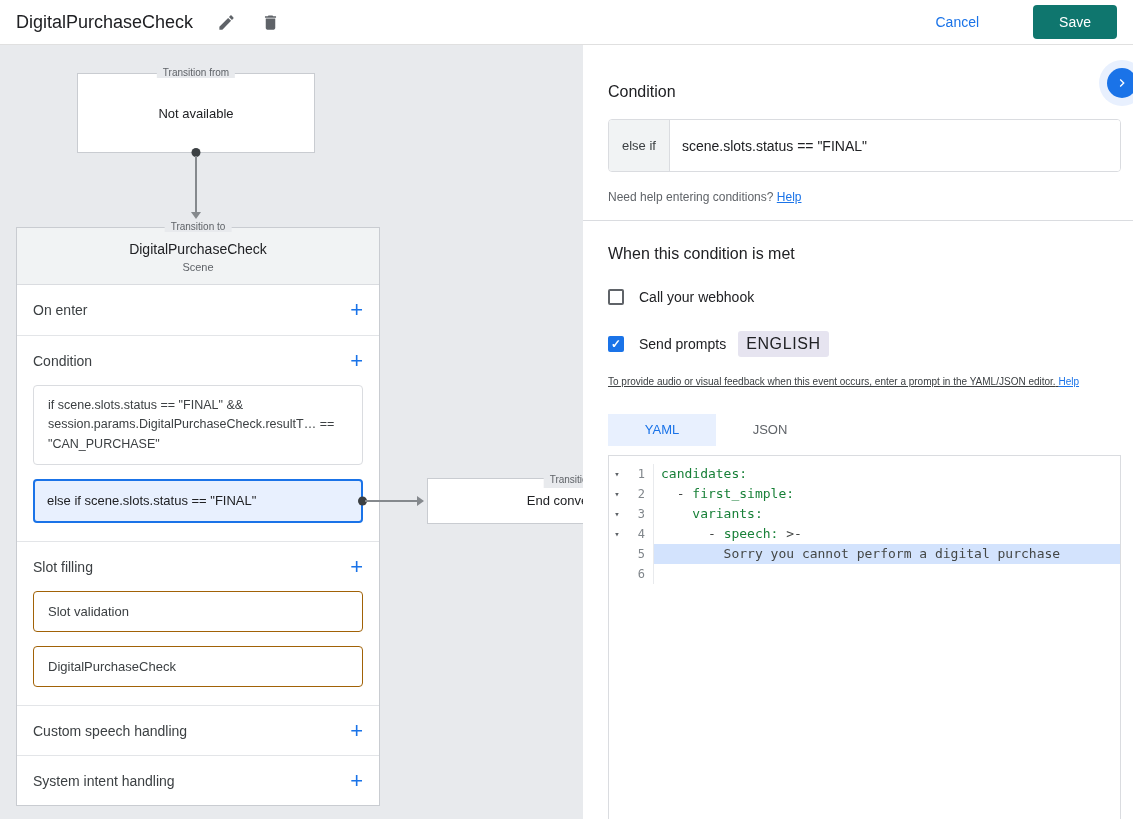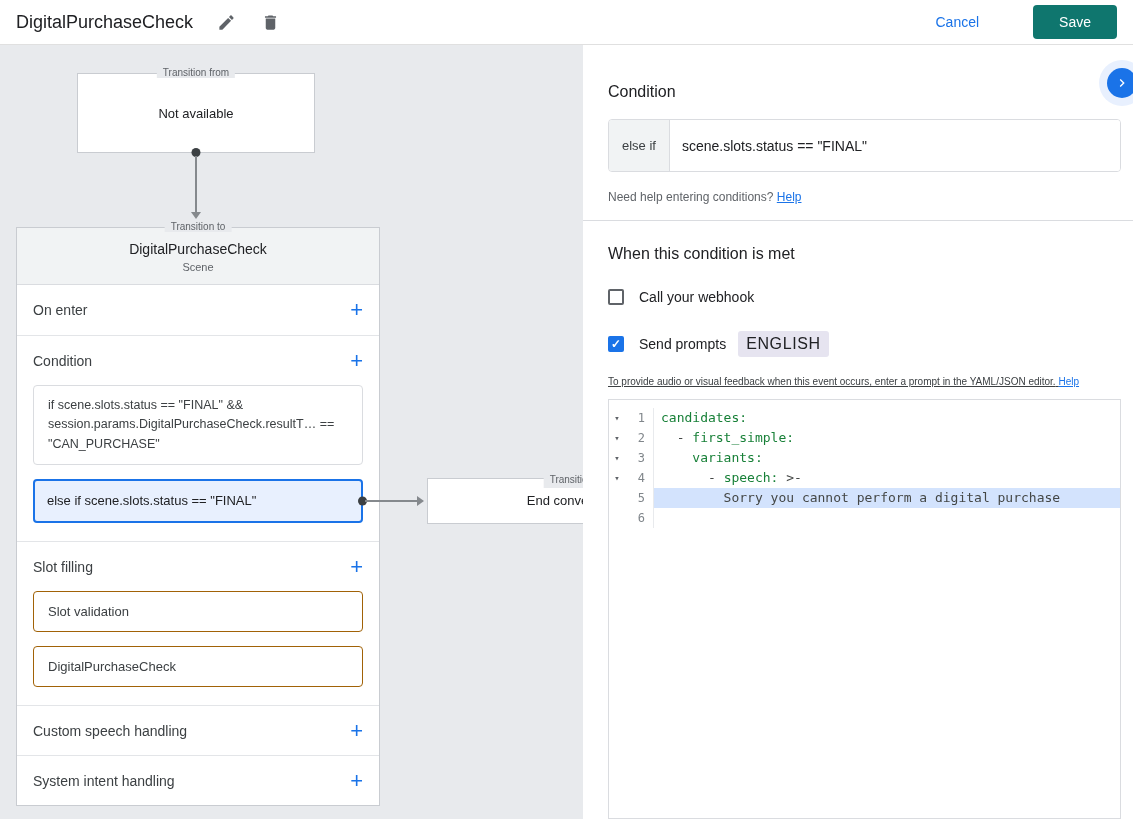--- a/index.html
+++ b/index.html
@@ -196,20 +196,24 @@
         </span>
       <span class="check-label">Send prompts</span>
       <span class="badge">ENGLISH</span>
     </div>
 
     <div class="hint">
       <span>To provide audio or visual feedback when this event occurs, enter a prompt in the YAML/JSON editor.</span>
       <a class="link">Help</a>
     </div>
 
+    <div class="tabs">
+      <div class="tab active">YAML</div>
+      <div class="tab">JSON</div>
+    </div>
 
     <div class="editor">
       <div class="ed-row">
         <span class="ed-fold">▾</span>
         <span class="ed-num">1</span>
         <span class="ed-code"><span class="tk-p"></span><span class="tk-k">candidates:</span><span class="tk-p"></span></span>
       </div>
       <div class="ed-row">
         <span class="ed-fold">▾</span>
         <span class="ed-num">2</span>

